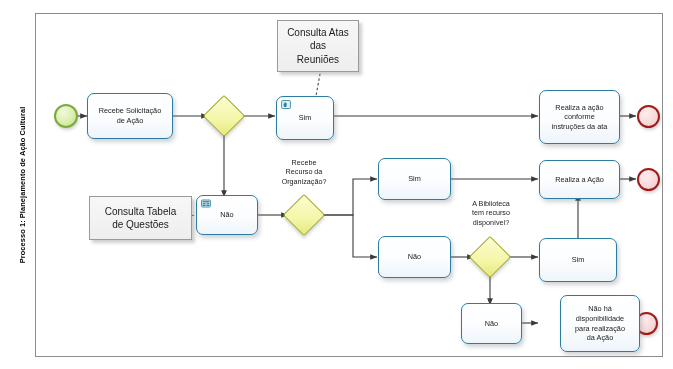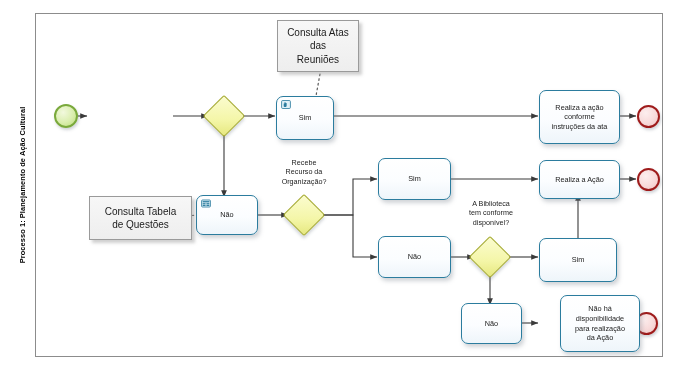--- a/index.html
+++ b/index.html
@@ -178,20 +178,24 @@
   </svg>
 
   <div class="node event start" style="left:54px; top:104px;"></div>
 
   <div class="node event end" style="left:637px; top:105px;"></div>
 
   <div class="node event end" style="left:637px; top:168px;"></div>
 
   <div class="node event end" style="left:635px; top:312px;"></div>
 
+  <div class="node task" style="left:87px; top:93px; width:86px; height:46px;">
+    <span class="lbl" style="white-space: pre-line;">Recebe Solicitação
+de Ação</span>
+  </div>
 
   <div class="node task" style="left:276px; top:96px; width:58px; height:44px;">
     <svg class="tico" viewBox="0 0 12 11">
       <rect x="0.6" y="0.6" width="10.8" height="9.8" rx="1.4" fill="#dff0f7" stroke="#2b7c9e" stroke-width="1"></rect>
       <path d="M3.2,7.6 L3.2,4.6 C3.2,4 4.1,4 4.1,4.6 L4.1,5.2 L4.1,3.1 C4.1,2.5 5,2.5 5,3.1 L5,5.2 L5,3.4 C5,2.8 5.9,2.8 5.9,3.4 L5.9,5.4 L5.9,4.2 C5.9,3.6 6.8,3.6 6.8,4.2 L6.8,7.1 C6.8,8.1 6,8.6 5,8.6 L4.4,8.6 C3.7,8.6 3.2,8.2 3.2,7.6 Z" fill="#2b7c9e"></path>
     </svg>
     <span class="lbl" style="white-space: pre-line;">Sim</span>
   </div>
 
   <div class="node task" style="left:196px; top:195px; width:62px; height:40px;">
@@ -241,21 +245,21 @@
 
   <div class="node gateway" style="left:209px; top:101px;"></div>
 
   <div class="node gateway" style="left:289px; top:200px;"></div>
   <div class="glabel" style="left: 268px; top: 158px; width: 72px; white-space: pre-line;">Recebe
 Recurso da
 Organização?</div>
 
   <div class="node gateway" style="left:475px; top:242px;"></div>
   <div class="glabel" style="left: 455px; top: 199px; width: 72px; white-space: pre-line;">A Biblioteca
-tem conforme
+tem recurso
 disponível?</div>
 
   <div class="node dataobj" style="left:277px; top:20px; width:82px; height:52px;">
     <span style="white-space: pre-line;">Consulta Atas das
 Reuniões</span>
   </div>
 
   <div class="node dataobj" style="left:89px; top:196px; width:103px; height:44px;">
     <span style="white-space: pre-line;">Consulta Tabela
 de Questões</span>

